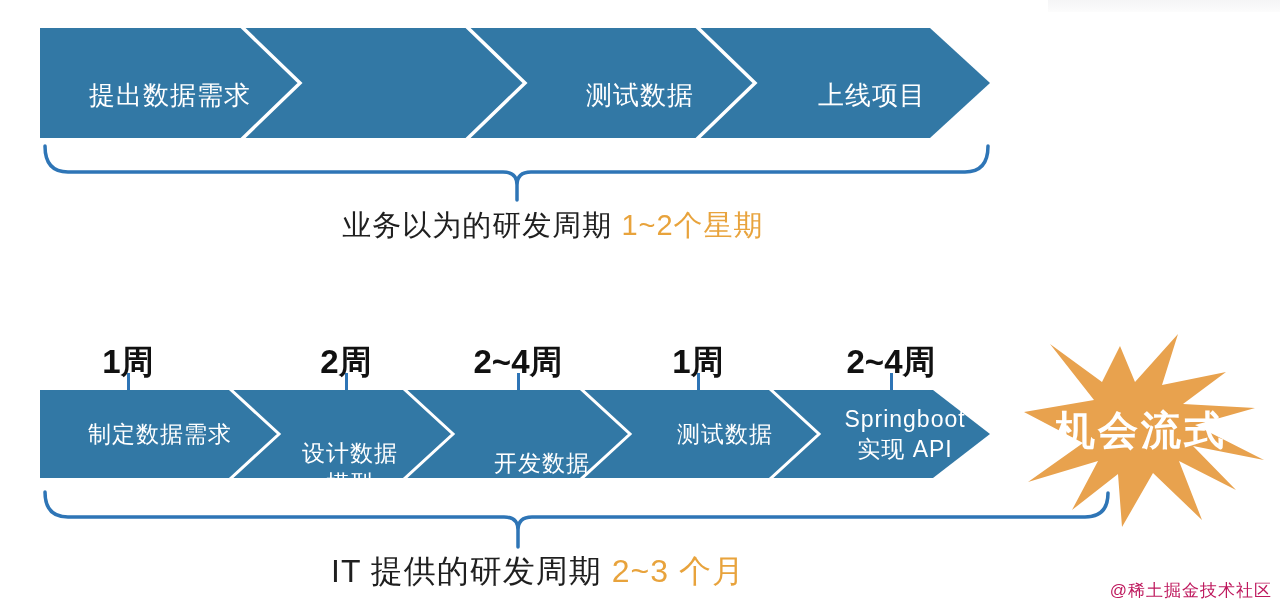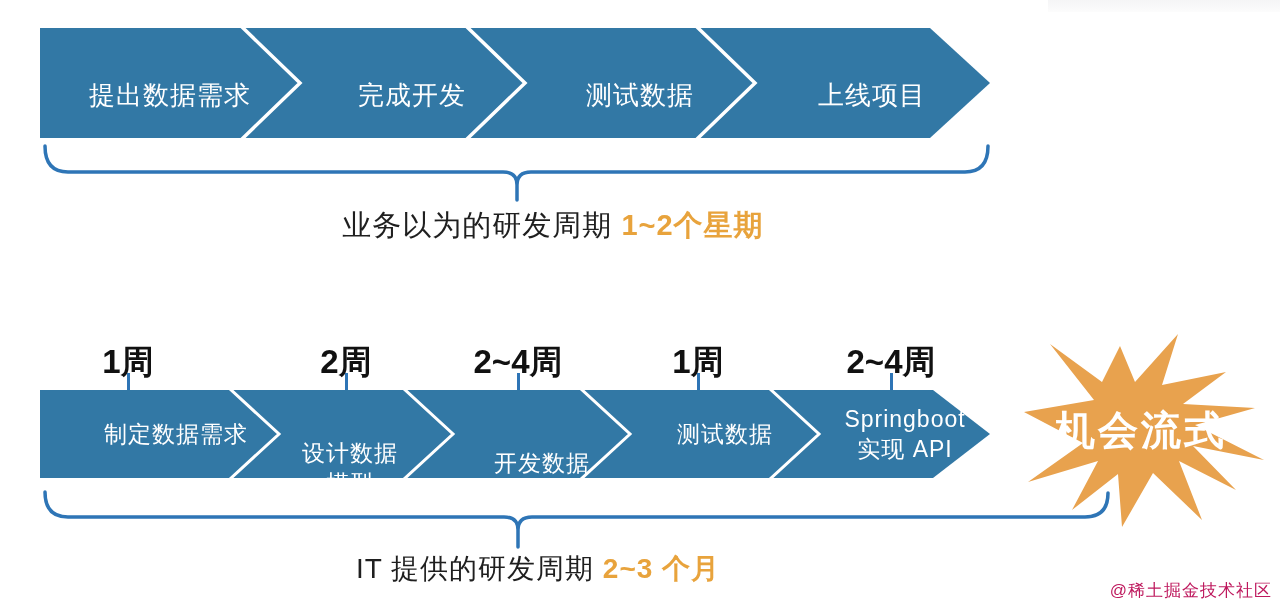--- a/index.html
+++ b/index.html
@@ -18,23 +18,23 @@
   .band2{left:40px;top:390px;}
   .b2-label{position:absolute;transform:translateX(-50%);top:0;height:88px;
     display:flex;align-items:center;justify-content:center;text-align:center;
     color:#ffffff;font-size:23px;line-height:30px;letter-spacing:1px;white-space:pre-line;}
   
   .brace-top{left:40px;top:142px;}
   .brace-bottom{left:40px;top:488px;}
   
   .caption{position:absolute;transform:translateX(-50%);white-space:nowrap;
     color:#1f1f1f;font-size:29px;letter-spacing:1px;}
-  .caption .hl{color:#e8a33c;font-weight:bold;}
+  .caption .hl{color:#e8a33c;font-weight:normal;}
   .caption1{left:553px;top:206px;}
-  .caption2{left:538px;top:550px;font-size:28px;}
+  .caption2{left:538px;top:550px;font-size:32px;}
   
   .duration{position:absolute;transform:translateX(-50%);top:340px;
     color:#111111;font-size:33px;font-weight:600;white-space:nowrap;}
   .tick{position:absolute;width:3px;height:17px;top:373px;background:#2e75b6;}
   
   .burst{left:1002px;top:330px;}
   .burst-label{position:absolute;left:1141px;top:430px;transform:translate(-50%,-50%);
     color:#ffffff;font-size:40px;font-weight:bold;letter-spacing:3px;white-space:nowrap;}
   
   .watermark{position:absolute;right:8px;top:579px;color:#be185d;font-size:17px;
@@ -48,21 +48,20 @@
   <div class="corner-strip"></div>
 
   <div style="position:absolute;left:40px;top:28px;width:950px;height:110px;">
     <svg class="band1" style="left:0;top:0;" width="950" height="110" viewBox="0 0 950 110">
       <polygon points="0,0 890,0 950,55 890,110 0,110" fill="#3278a5"></polygon>
       <polyline points="201,-2 260,55 201,112" fill="none" stroke="#ffffff" stroke-width="3.5"></polyline>
       <polyline points="426,-2 485,55 426,112" fill="none" stroke="#ffffff" stroke-width="3.5"></polyline>
       <polyline points="656,-2 715,55 656,112" fill="none" stroke="#ffffff" stroke-width="3.5"></polyline>
     </svg>
     <div class="b1-label" style="left:130px;">提出数据需求</div>
-    <div class="b1-label" style="left:372px;">完成开发</div>
     <div class="b1-label" style="left:600px;">测试数据</div>
     <div class="b1-label" style="left:832px;">上线项目</div>
   </div>
 
   <svg class="brace-top" width="955" height="64" viewBox="0 0 955 64">
     <path d="M 5 4 Q 5 30 28 30 L 463 30 Q 477 30 477 43 L 477 58
              M 477 43 Q 477 30 491 30 L 925 30 Q 948 30 948 4" fill="none" stroke="#2e75b6" stroke-width="3.5" stroke-linecap="round"></path>
   </svg>
 
   <div class="caption caption1">
@@ -82,21 +81,21 @@
   <div class="tick" style="left:890px;"></div>
 
   <div style="position:absolute;left:40px;top:390px;width:950px;height:88px;">
     <svg class="band2" style="left:0;top:0;" width="950" height="88" viewBox="0 0 950 88">
       <polygon points="0,0 893,0 950,44 893,88 0,88" fill="#3278a5"></polygon>
       <polyline points="189,-2 239,44 189,90" fill="none" stroke="#ffffff" stroke-width="3"></polyline>
       <polyline points="363,-2 413,44 363,90" fill="none" stroke="#ffffff" stroke-width="3"></polyline>
       <polyline points="540,-2 590,44 540,90" fill="none" stroke="#ffffff" stroke-width="3"></polyline>
       <polyline points="729,-2 779,44 729,90" fill="none" stroke="#ffffff" stroke-width="3"></polyline>
     </svg>
-    <div class="b2-label" style="left:136px;text-align:center;">制定数据需求</div>
+    <div class="b2-label" style="left:120px;text-align:center;">制定数据需求</div>
     <div class="b2-label" style="left:310px;margin-top:34px;">设计数据
 模型</div>
     <div class="b2-label" style="left:502px;margin-top:44px;">开发数据
 模型</div>
     <div class="b2-label" style="left:685px;">测试数据</div>
     <div class="b2-label" style="left:865px;">Springboot
 实现 API</div>
   </div>
 
   <svg class="burst" width="268" height="202" viewBox="0 0 268 202">

